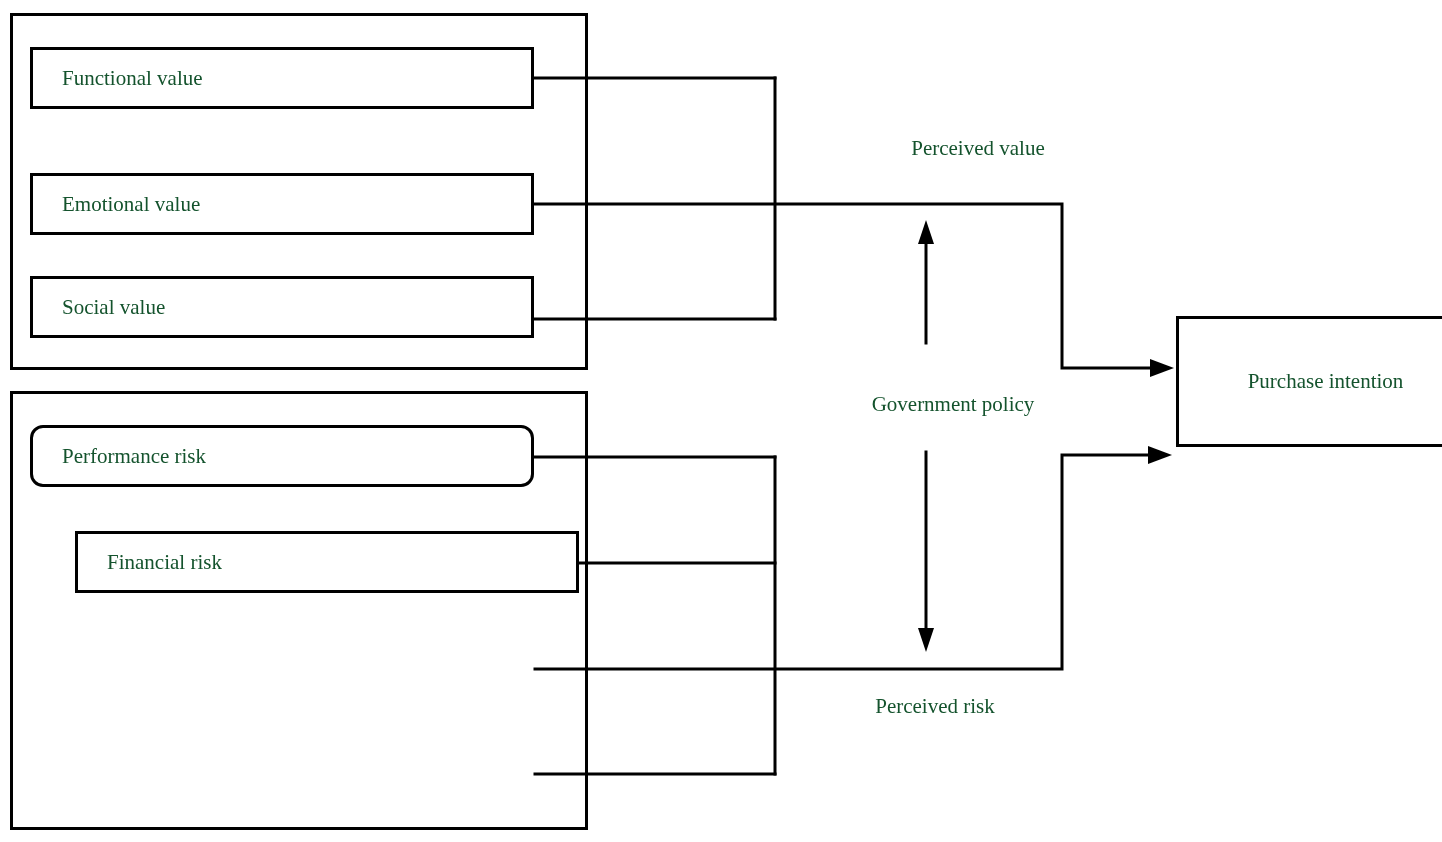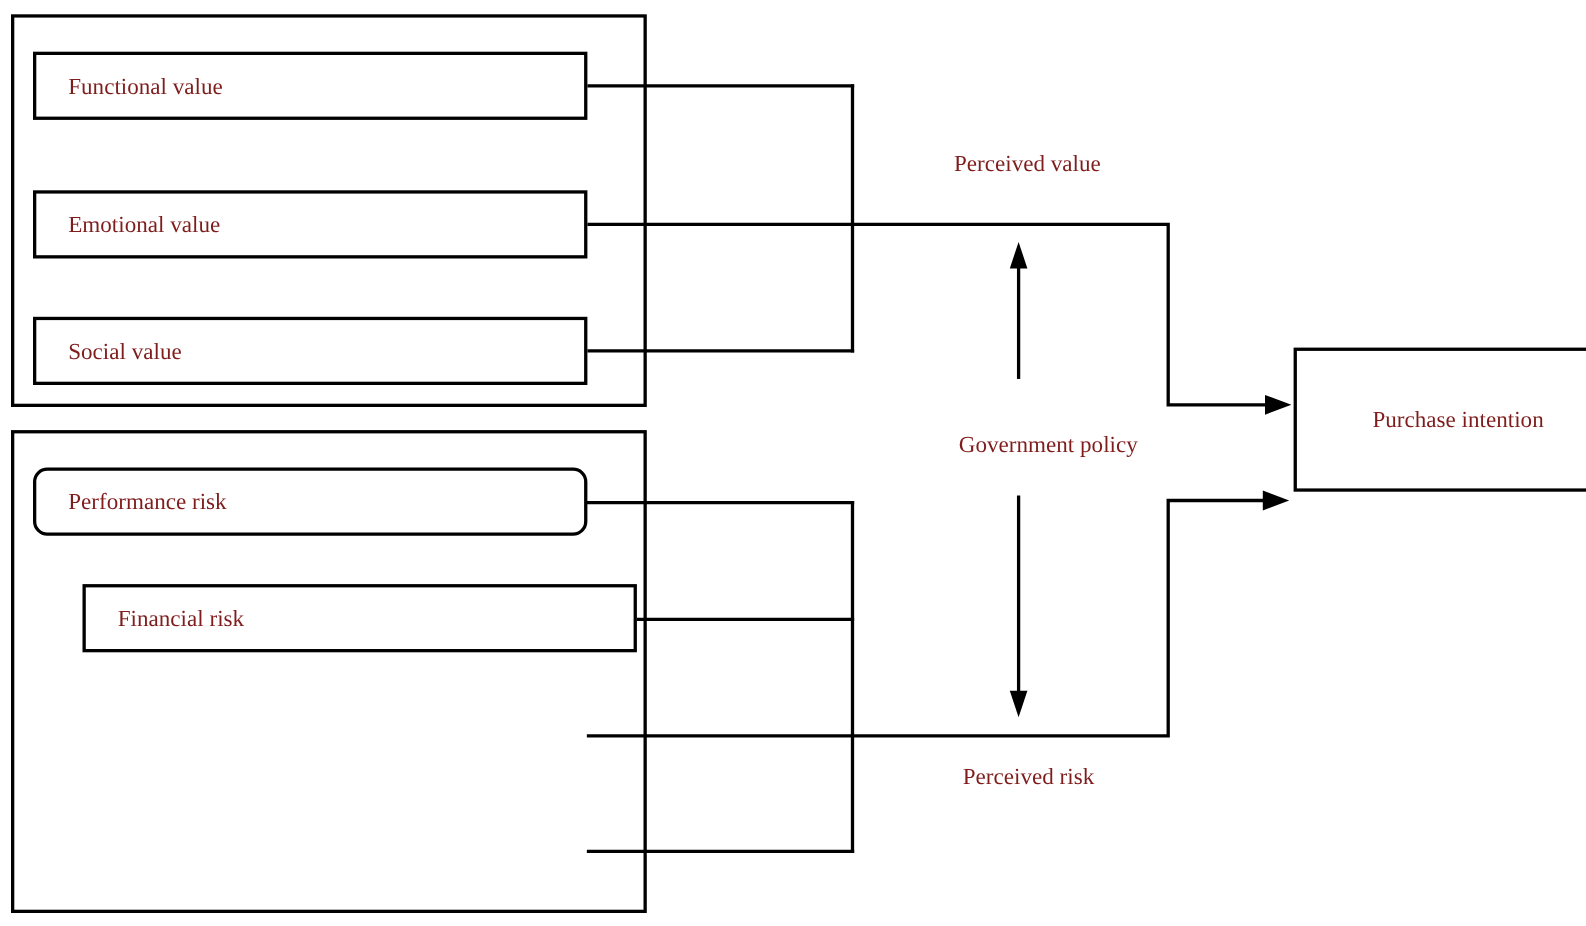--- a/index.html
+++ b/index.html
@@ -6,21 +6,21 @@
     margin: 0;
     padding: 0;
     background: #ffffff;
   }
   .canvas {
     position: relative;
     width: 1442px;
     height: 842px;
     background: #ffffff;
     font-family: "Liberation Serif", "DejaVu Serif", serif;
-    color: #7f1d1d;
+    color: #14532d;
     overflow: hidden;
   }
   .lines-layer {
     position: absolute;
     left: 0;
     top: 0;
     width: 1442px;
     height: 842px;
   }
   .outer-box {
@@ -40,21 +40,21 @@
     background: #ffffff;
     box-sizing: border-box;
     display: flex;
     align-items: center;
     padding-left: 29px;
     font-size: 21px;
     white-space: nowrap;
   }
   .vb1 { top: 47px;  }
   .vb2 { top: 173px; }
-  .vb3 { top: 288px; font-family: Liberation Serif, serif; }
+  .vb3 { top: 276px; font-family: Liberation Serif, serif; }
   .rb1 { top: 425px; border-radius: 13px; }
   .rb2 { top: 531px; margin-left: 45px; }
   .rb3 { top: 637px; }
   .rb4 { top: 743px; }
   .outcome-box {
     position: absolute;
     left: 1176px;
     top: 316px;
     width: 299px;
     height: 131px;
@@ -67,21 +67,21 @@
     font-size: 21px;
     white-space: nowrap;
   }
   .float-label {
     position: absolute;
     font-size: 21px;
     white-space: nowrap;
     text-align: center;
     transform: translateX(-50%);
   }
-  .lbl-perceived-value   { left: 934px; top: 136px; }
+  .lbl-perceived-value   { left: 978px; top: 136px; }
   .lbl-government-policy { left: 953px; top: 392px; }
   .lbl-perceived-risk    { left: 935px; top: 694px; }
 </style>
 </head>
 <body>
 
 <div class="canvas">
 
   <svg class="lines-layer" viewBox="0 0 1442 842" xmlns="http://www.w3.org/2000/svg">
     <g stroke="#000000" stroke-width="3" fill="none" stroke-linecap="square">

